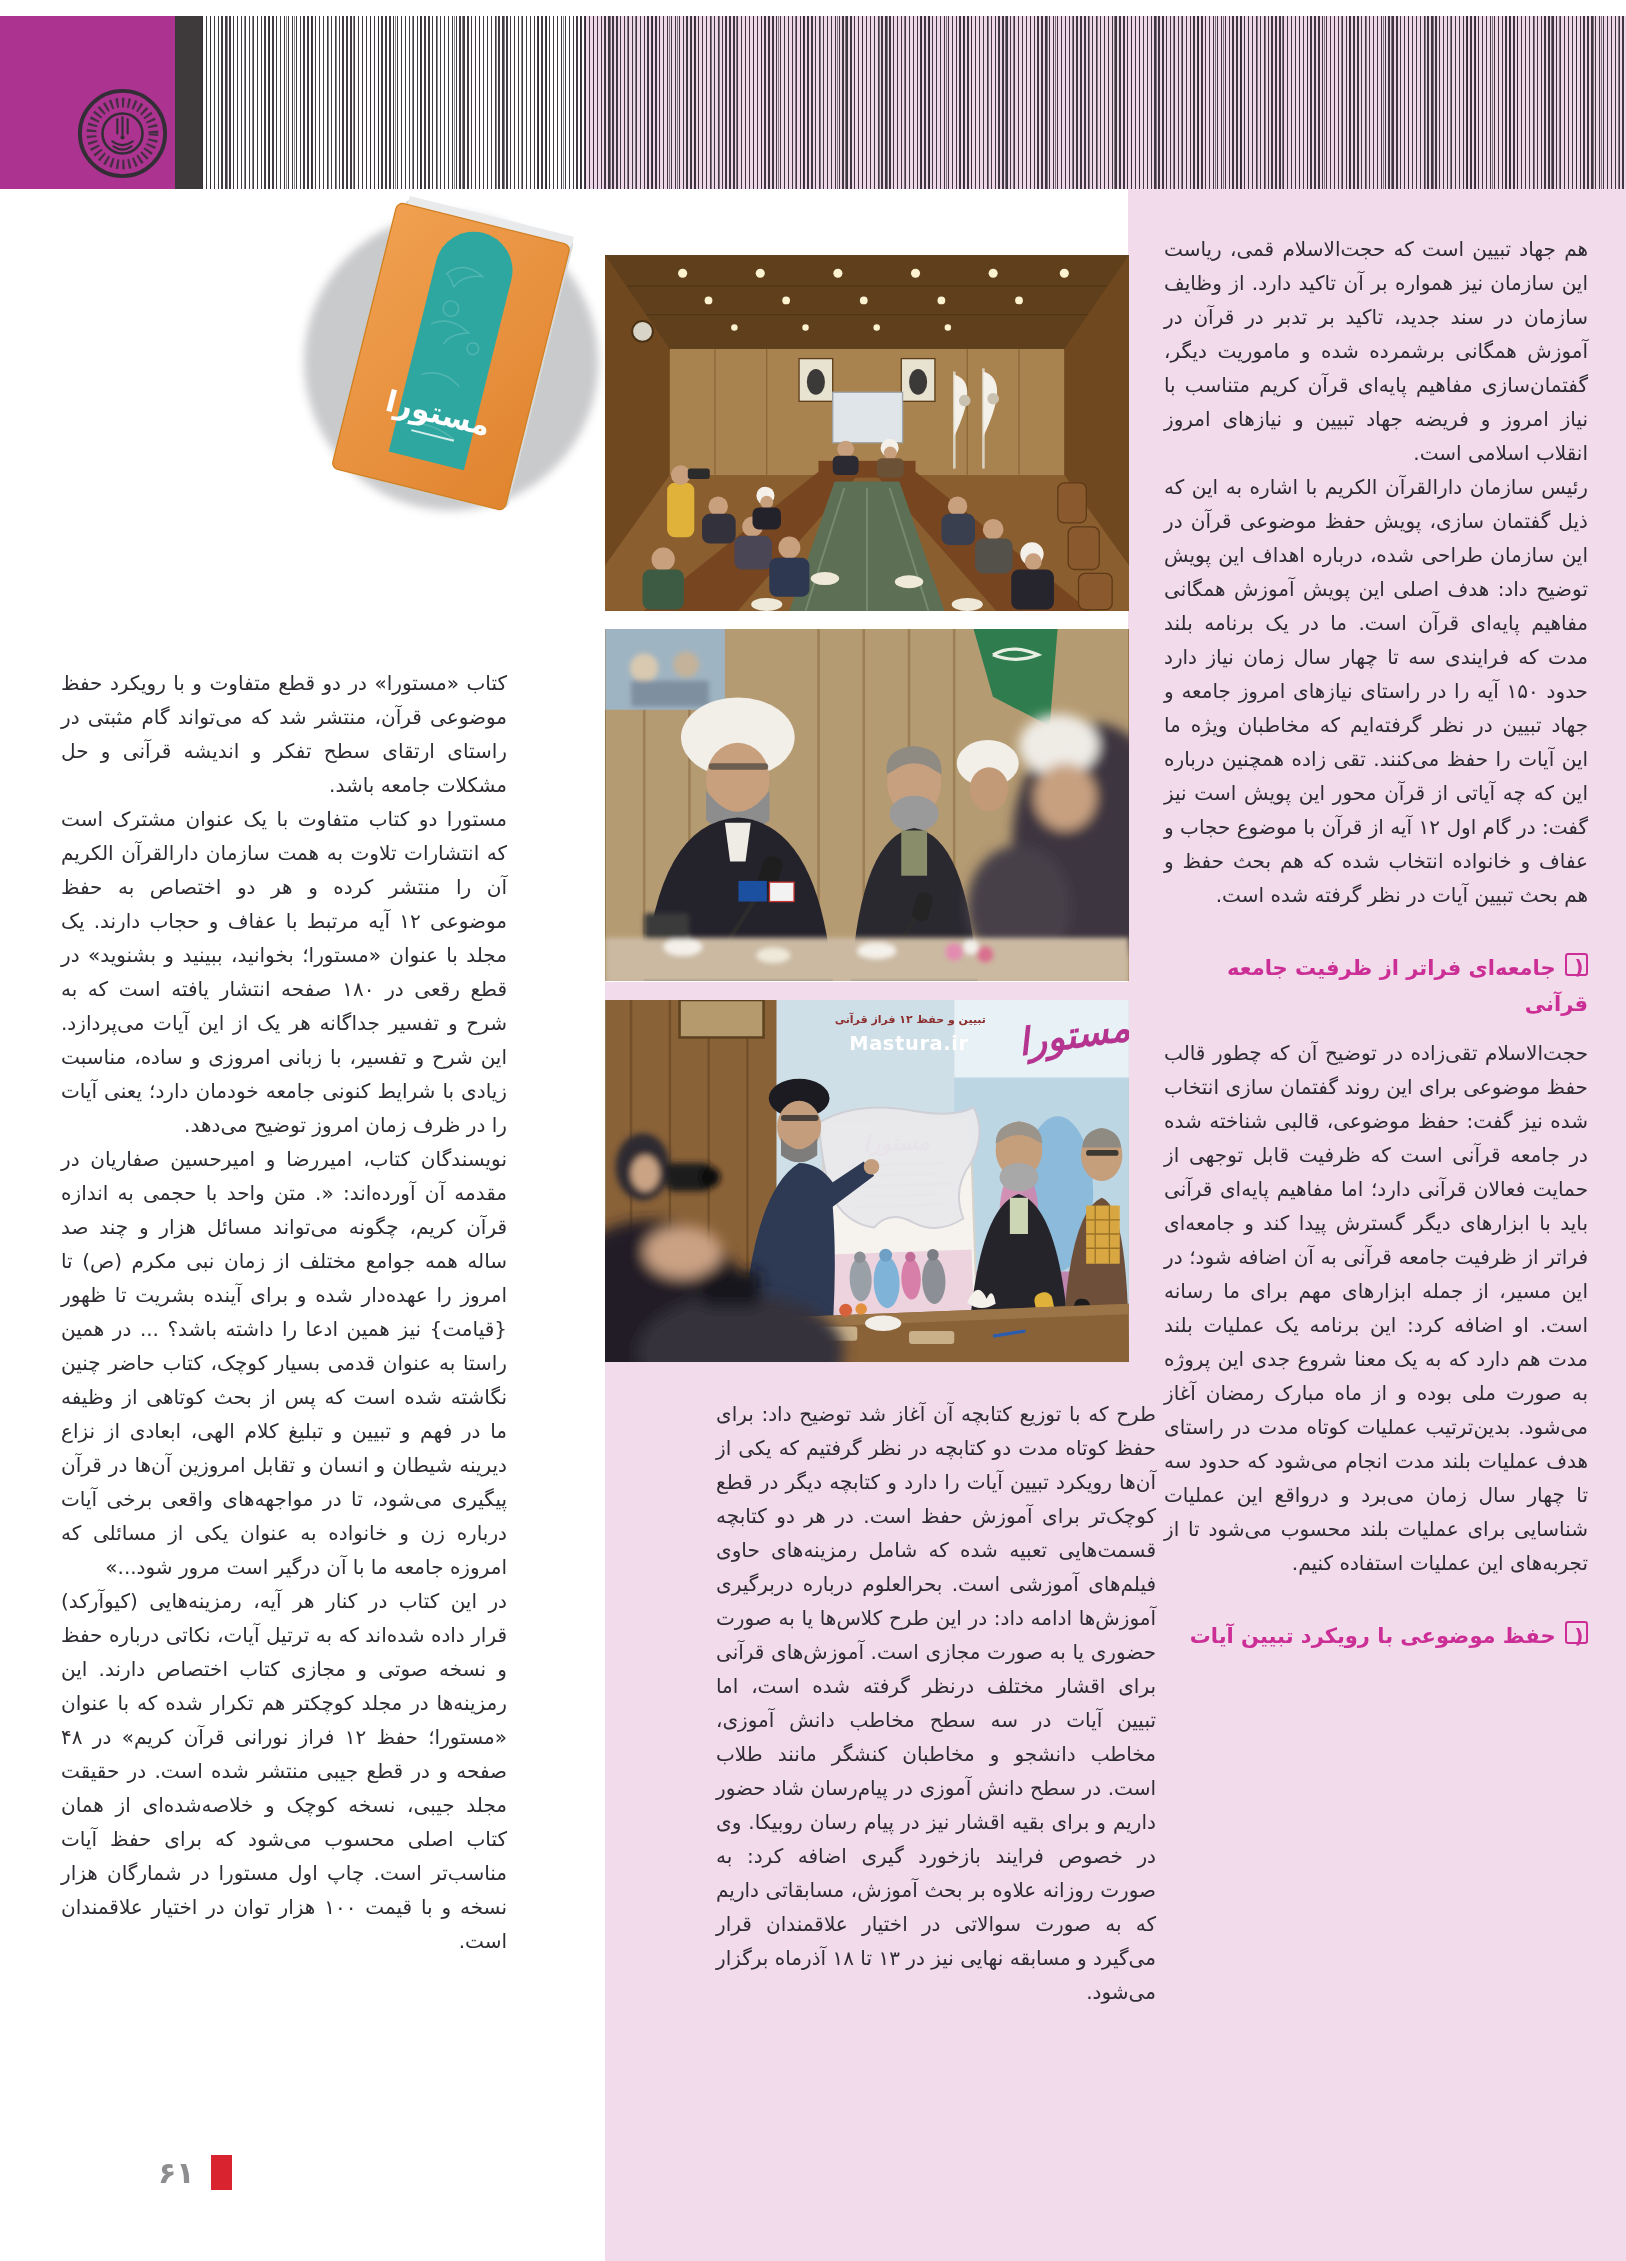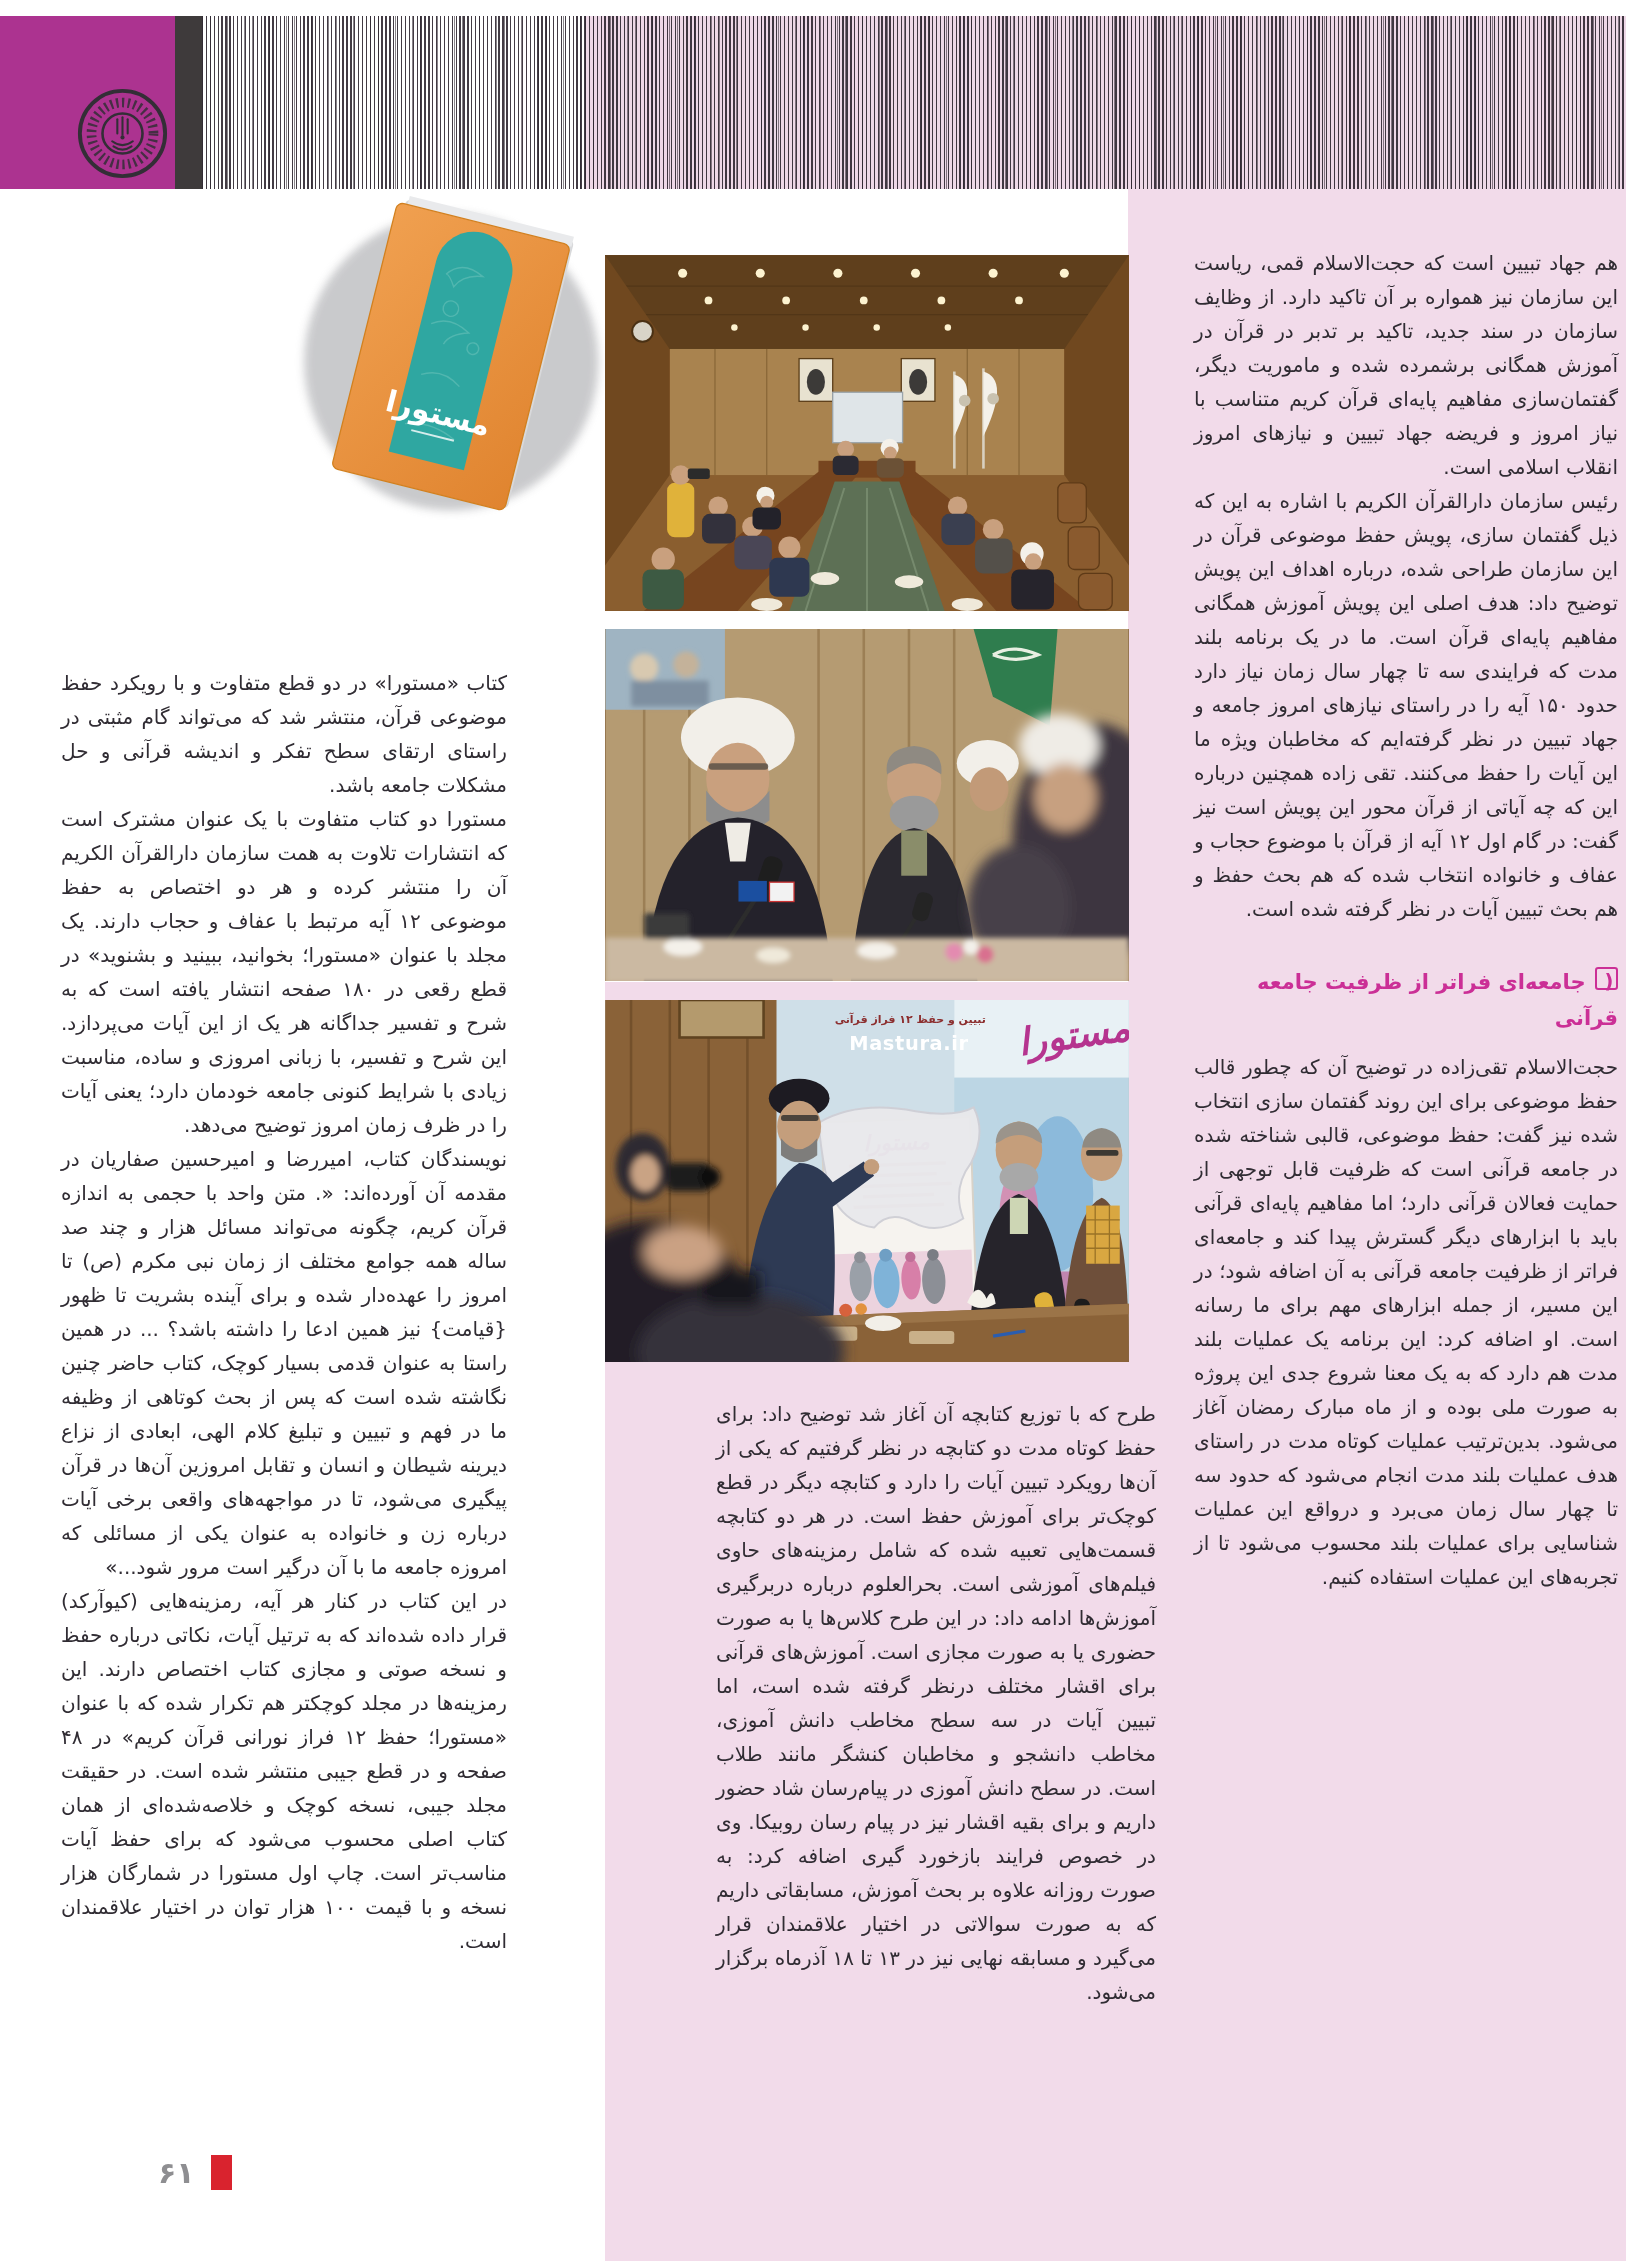--- a/index.html
+++ b/index.html
@@ -27,21 +27,21 @@
   
   .headline{position:absolute;left:61px;top:497px;width:446px;z-index:3;
     color:#b93a98;font-size:39px;line-height:59px;font-weight:bold;
     text-align:right;letter-spacing:-0.6px;}
   
   .body-text{color:#302c33;font-size:20px;line-height:34px;
     text-align:justify;text-align-last:right;}
   .body-text p{margin:0;}
   .left-col{position:absolute;left:61px;top:666px;width:446px;}
   .mid-col{position:absolute;left:716px;top:1397px;width:440px;z-index:2;}
-  .right-col{position:absolute;left:1164px;top:246px;width:424px;z-index:2;margin-left:30px;}
+  .right-col{position:absolute;left:1164px;top:232px;width:424px;z-index:2;}
   .right-col .body-text p{margin:0;}
   .heading{color:#cb2f96;font-size:21px;line-height:36px;font-weight:bold;
     text-align:right;margin:38px 0 14.2px 0;}
   .heading .heading-icon{display:inline-block;width:19.4px;height:19.4px;
     border:2.6px solid #cb2f96;border-radius:3.2px;margin-left:9px;vertical-align:-1.3px;
     position:relative;text-align:center;}
   .heading .heading-icon::before{content:"(";position:absolute;right:2.6px;top:-4.5px;
     font-size:19.4px;font-weight:bold;color:#cb2f96;}
   
   .photo{position:absolute;left:605px;width:524px;overflow:hidden;z-index:4;background:#6b4722;}
@@ -430,20 +430,21 @@
 
   <section class="right-col">
     <div class="body-text">
       <p>هم جهاد تبیین است که حجت‌الاسلام قمی، ریاست این سازمان نیز همواره بر آن تاکید دارد. از وظایف سازمان در سند جدید، تاکید بر تدبر در قرآن در آموزش همگانی برشمرده شده و ماموریت دیگر، گفتمان‌سازی مفاهیم پایه‌ای قرآن کریم متناسب با نیاز امروز و فریضه جهاد تبیین و نیازهای امروز انقلاب اسلامی است.</p>
       <p>رئیس سازمان دارالقرآن الکریم با اشاره به این که ذیل گفتمان سازی، پویش حفظ موضوعی قرآن در این سازمان طراحی شده، درباره اهداف این پویش توضیح داد: هدف اصلی این پویش آموزش همگانی مفاهیم پایه‌ای قرآن است. ما در یک برنامه بلند مدت که فرایندی سه تا چهار سال زمان نیاز دارد حدود ۱۵۰ آیه را در راستای نیازهای امروز جامعه و جهاد تبیین در نظر گرفته‌ایم که مخاطبان ویژه ما این آیات را حفظ می‌کنند. تقی زاده همچنین درباره این که چه آیاتی از قرآن محور این پویش است نیز گفت: در گام اول ۱۲ آیه از قرآن با موضوع حجاب و عفاف و خانواده انتخاب شده که هم بحث حفظ و هم بحث تبیین آیات در نظر گرفته شده است.</p>
     </div>
     <h2 class="heading"><span class="heading-icon"></span><span>جامعه‌ای فراتر از ظرفیت جامعه قرآنی</span></h2>
     <div class="body-text">
       <p>حجت‌الاسلام تقی‌زاده در توضیح آن که چطور قالب حفظ موضوعی برای این روند گفتمان سازی انتخاب شده نیز گفت: حفظ موضوعی، قالبی شناخته شده در جامعه قرآنی است که ظرفیت قابل توجهی از حمایت فعالان قرآنی دارد؛ اما مفاهیم پایه‌ای قرآنی باید با ابزارهای دیگر گسترش پیدا کند و جامعه‌ای فراتر از ظرفیت جامعه قرآنی به آن اضافه شود؛ در این مسیر، از جمله ابزارهای مهم برای ما رسانه است. او اضافه کرد: این برنامه یک عملیات بلند مدت هم دارد که به یک معنا شروع جدی این پروژه به صورت ملی بوده و از ماه مبارک رمضان آغاز می‌شود. بدین‌ترتیب عملیات کوتاه مدت در راستای هدف عملیات بلند مدت انجام می‌شود که حدود سه تا چهار سال زمان می‌برد و درواقع این عملیات شناسایی برای عملیات بلند محسوب می‌شود تا از تجربه‌های این عملیات استفاده کنیم.</p>
     </div>
+    <h2 class="heading"><span class="heading-icon"></span><span>حفظ موضوعی با رویکرد تبیین آیات</span></h2>
   </section>
 
   <div class="footer">
     <span class="page-num">۶۱</span>
     <span class="red-marker"></span>
   </div>
 
 </div>
 
 

